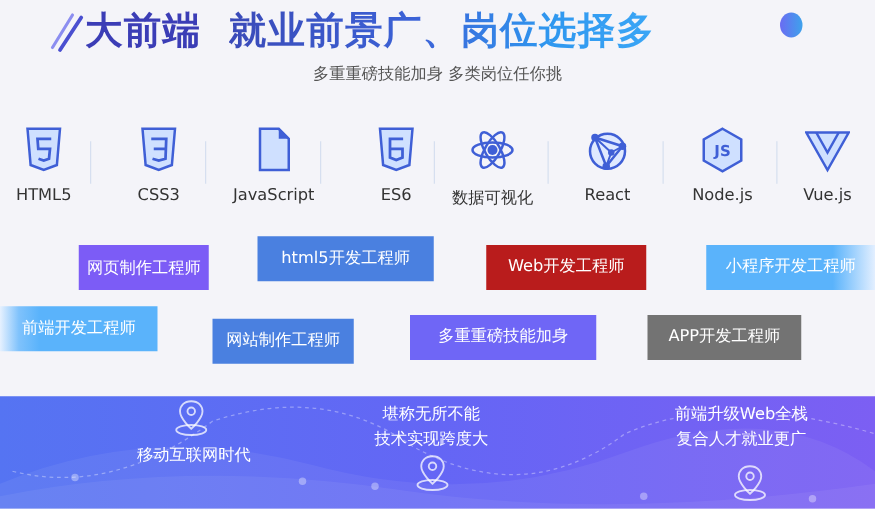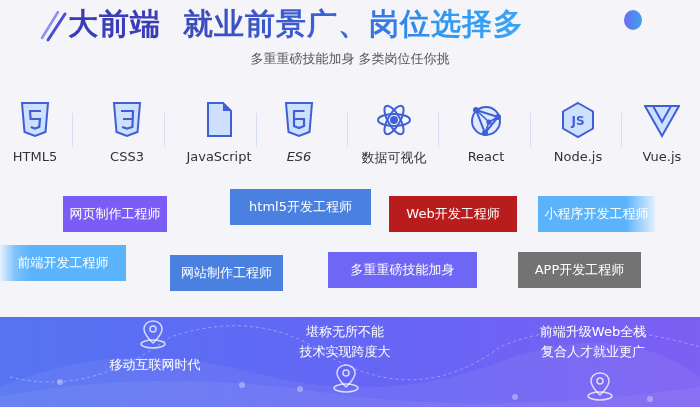--- a/index.html
+++ b/index.html
@@ -99,21 +99,21 @@
 
   <div class="tech-item" style="left:174px;">
     <svg class="tech-icon" viewBox="0 0 36 40">
       <path d="M7 3 H22 L30 11 V36 H7 Z" fill="#cfe0ff" stroke="#3f5fd6" stroke-width="2"></path>
       <path d="M22 3 V11 H30 Z" fill="#3f5fd6"></path>
     </svg>
     <div class="tech-label">JavaScript</div>
   </div>
   <div class="tech-sep" style="left:256px;"></div>
 
-  <div class="tech-item" style="left:254px;font-style:italic;">
+  <div class="tech-item" style="left:272px;">
     <svg class="tech-icon" viewBox="0 0 36 40">
       <path d="M5 3 H31 L28.5 32 L18 36 L7.5 32 Z" fill="#cfe0ff" stroke="#3f5fd6" stroke-width="2"></path>
       <path d="M23.5 11 H13 V26 L18 28 L23 26 V19 H13" fill="none" stroke="#3f5fd6" stroke-width="2.2"></path>
     </svg>
     <div class="tech-label">ES6</div>
   </div>
   <div class="tech-sep" style="left:347px;"></div>
 
   <div class="tech-item" style="left:349px;">
     <svg class="tech-icon" viewBox="0 0 36 40">
@@ -152,23 +152,23 @@
   <div class="tech-item" style="left:617px;">
     <svg class="tech-icon" viewBox="0 0 36 40">
       <path d="M1 6 H35 L18 36 Z" fill="#cfe0ff" stroke="#3f5fd6" stroke-width="2"></path>
       <path d="M9 6 L18 22 L27 6" fill="none" stroke="#3f5fd6" stroke-width="2"></path>
     </svg>
     <div class="tech-label">Vue.js</div>
   </div>
 </div>
 
 <div class="tag" style="left:63px; top:196px; width:104px; background:#7c5cf6;font-family:Liberation Serif, serif;">网页制作工程师</div>
-<div class="tag" style="left:206px; top:189px; width:141px; background:#4a80e0;margin-left:24px;">html5开发工程师</div>
+<div class="tag" style="left:206px; top:189px; width:141px; background:#4a80e0;">html5开发工程师</div>
 <div class="tag" style="left:389px; top:196px; width:128px; background:#b91c1c;">Web开发工程师</div>
-<div class="tag" style="left:538px; top:196px; width:117px; background:linear-gradient(90deg,#5ab3fb 0%,#5ab3fb 75%,#e3efff 100%);">小程序开发工程师</div>
+<div class="tag" style="left:565px; top:196px; width:135px; background:linear-gradient(90deg,#5ab3fb 0%,#5ab3fb 75%,#e3efff 100%);">小程序开发工程师</div>
 <div class="tag" style="left:0px; top:245px; width:126px; background:linear-gradient(90deg,#e6f1ff 0%,#7fc2fc 12%,#5ab3fb 25%,#5ab3fb 100%);">前端开发工程师</div>
 <div class="tag" style="left:170px; top:255px; width:113px; background:#4a80e0;">网站制作工程师</div>
 <div class="tag" style="left:328px; top:252px; width:149px; background:#6f66f6;">多重重磅技能加身</div>
 <div class="tag" style="left:518px; top:252px; width:123px; background:#737373;">APP开发工程师</div>
 
 <div class="banner">
   <svg style="position:absolute;left:0;top:0;" width="700" height="90">
     <path d="M0 70 Q 120 20 250 55 T 500 45 T 700 60 V90 H0 Z" fill="rgba(255,255,255,0.06)"></path>
     <path d="M0 80 Q 150 50 320 75 T 700 70 V90 H0 Z" fill="rgba(255,255,255,0.06)"></path>
     <path d="M10 60 Q 90 80 170 20 Q 260 -10 330 40 Q 420 90 500 30 Q 580 -5 700 30" fill="none" stroke="rgba(255,255,255,0.35)" stroke-width="1" stroke-dasharray="3 3"></path>

